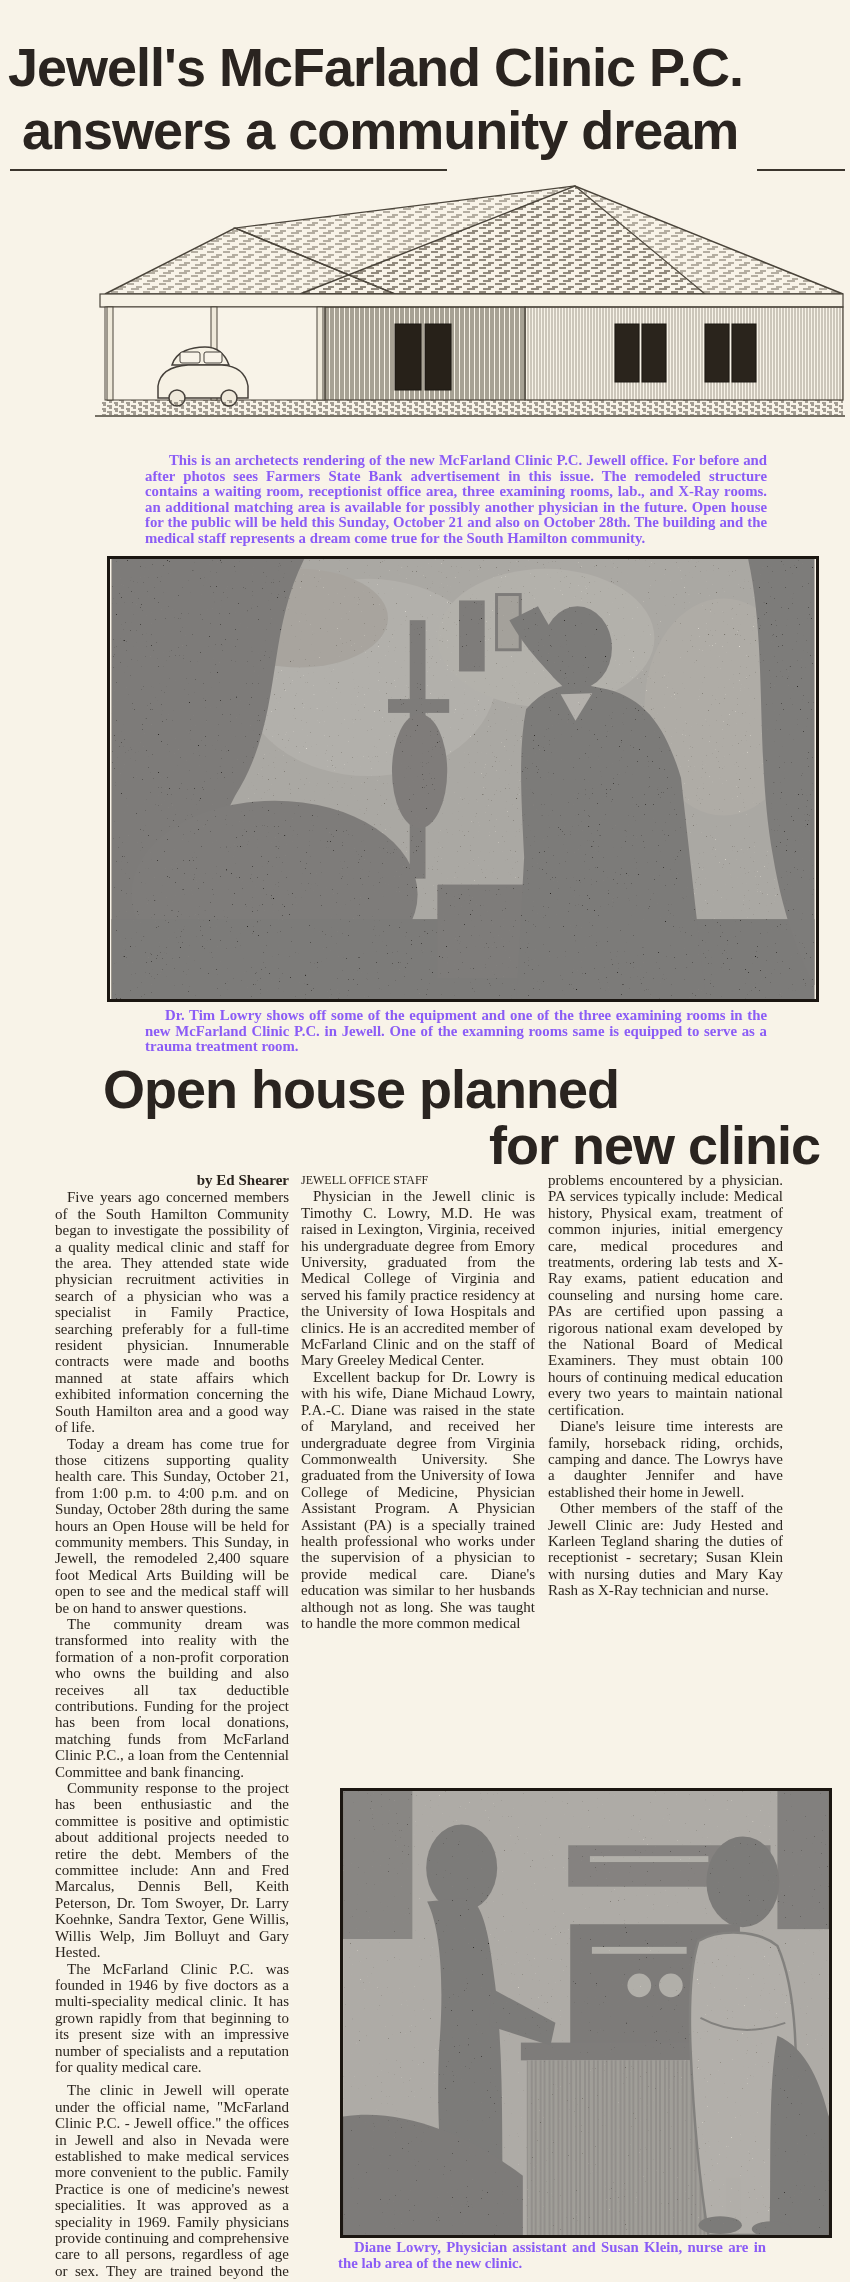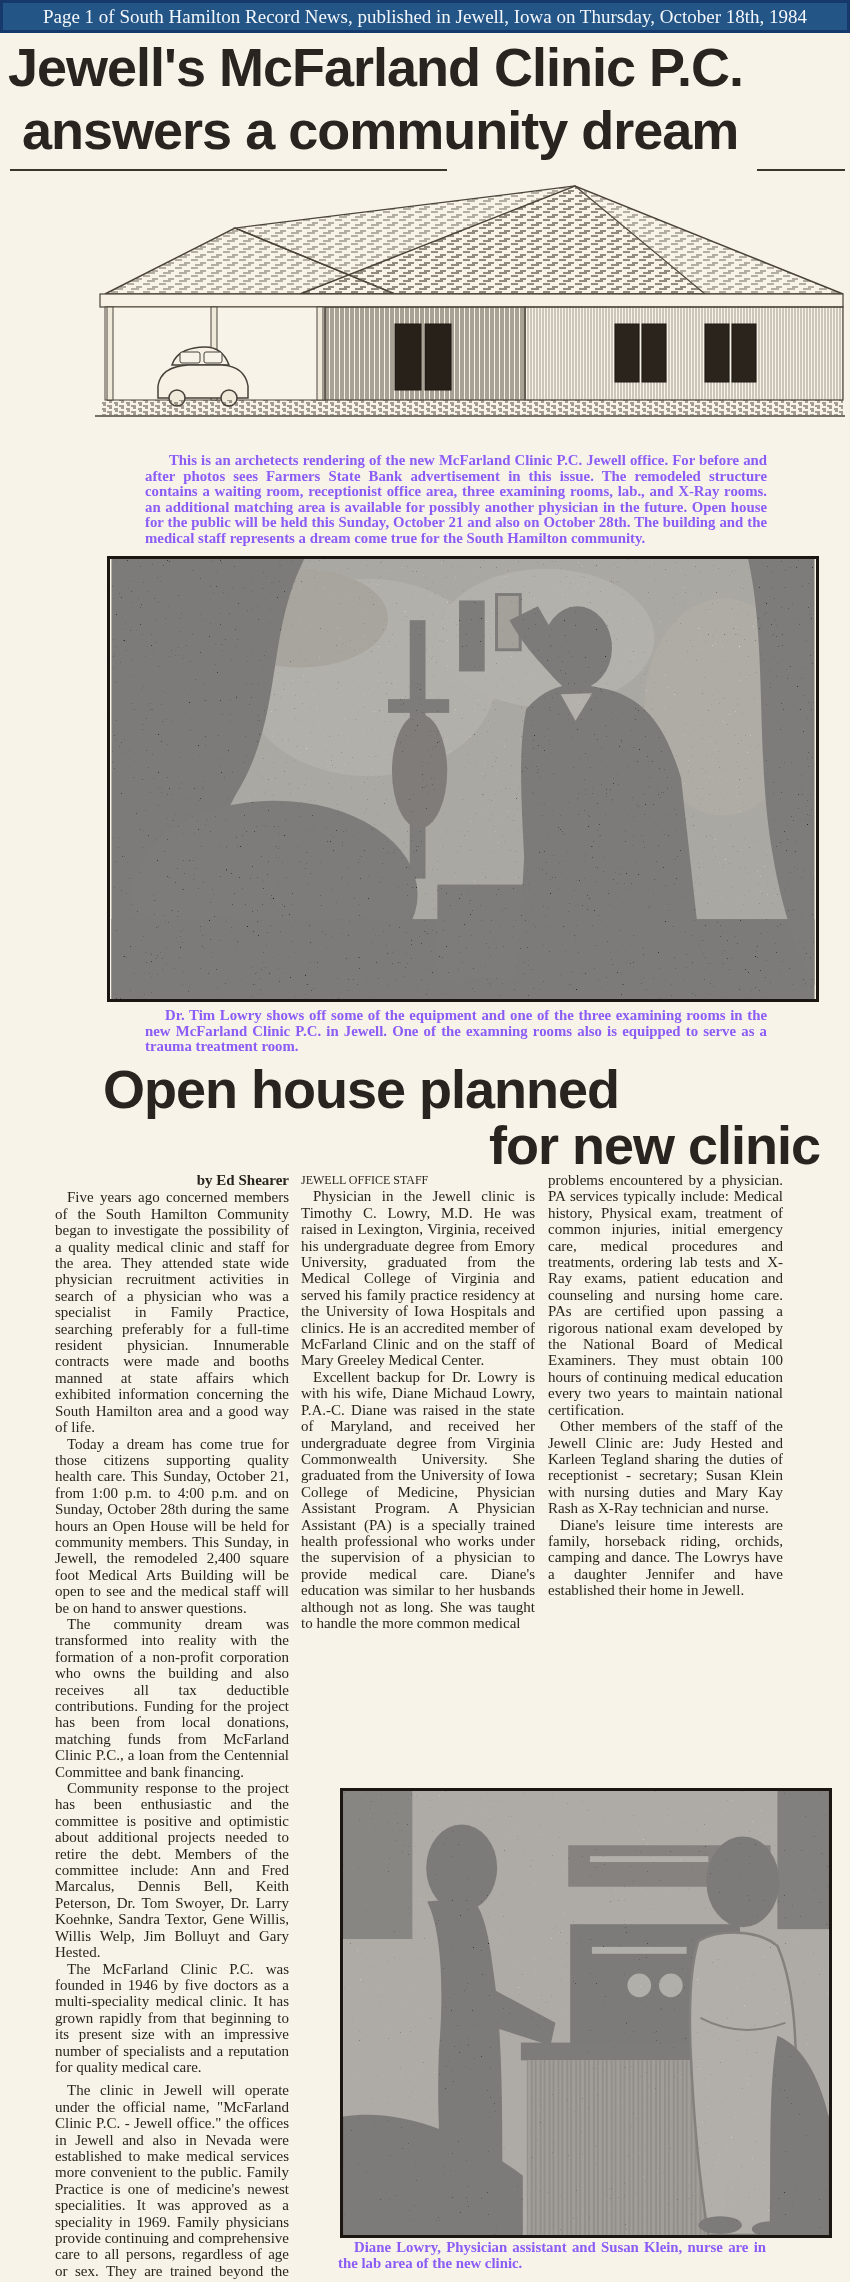--- a/index.html
+++ b/index.html
@@ -67,23 +67,20 @@
   #rendering-wrap{left:95px;top:176px;}
   #photo-exam-wrap{left:107px;top:556px;}
   #photo-lab-wrap{left:340px;top:1788px;}
   .photoframe{box-sizing:border-box;border:3px solid #1b1611;}
 </style>
 </head>
 <body>
 
 <div id="page">
 
-  <div id="banner" class="abs">
-    <span>Page 1 of South Hamilton Record News, published in Jewell, Iowa on Thursday, October 18th, 1984</span>
-  </div>
 
   <div id="h1a" class="abs h1">Jewell's McFarland Clinic P.C.</div>
   <div id="h1b" class="abs h1">answers a community dream</div>
   <div id="rule-left" class="abs rule"></div>
   <div id="rule-right" class="abs rule"></div>
 
   <div id="rendering-wrap" class="abs">
     <svg class="illus" width="750" height="270" viewBox="0 0 750 270">
       <defs>
         <pattern id="shingles" width="16" height="8" patternUnits="userSpaceOnUse">
@@ -173,21 +170,21 @@
       <path d="M470,142 C440,112 420,92 403,62 L432,48 C450,80 464,102 484,122 Z" fill="#241d16"></path>
       <polygon points="455,137 470,164 487,136" fill="#eee6d4"></polygon>
 
       <path d="M712,0 H645 C665,90 652,200 670,300 C682,372 702,412 712,432 Z" fill="#28211a"></path>
 
       <rect width="712" height="446" fill="#1d1711" filter="url(#speckB1)" opacity="0.5"></rect>
       <rect width="712" height="446" fill="#f3ecdc" filter="url(#speckW1)" opacity="0.45"></rect>
     </svg>
   </div>
 
-  <div id="cap-exam" class="abs caption">Dr. Tim Lowry shows off some of the equipment and one of the three examining rooms in the new McFarland Clinic P.C. in Jewell. One of the examning rooms also is equipped to serve as a trauma treatment room.</div>
+  <div id="cap-exam" class="abs caption">Dr. Tim Lowry shows off some of the equipment and one of the three examining rooms in the new McFarland Clinic P.C. in Jewell. One of the examning rooms same is equipped to serve as a trauma treatment room.</div>
 
   <div id="h2b" class="abs h2">for new clinic</div>
   <div id="h2a" class="abs h2">Open house planned</div>
 
   <div id="col1" class="col">
     <p id="byline">by Ed Shearer</p>
     <p>Five years ago concerned members of the South Hamilton Community began to investigate the possibility of a quality medical clinic and staff for the area. They attended state wide physician recruitment activities in search of a physician who was a specialist in Family Practice, searching preferably for a full-time resident physician. Innumerable contracts were made and booths manned at state affairs which exhibited information concerning the South Hamilton area and a good way of life.</p>
     <p>Today a dream has come true for those citizens supporting quality health care. This Sunday, October 21, from 1:00 p.m. to 4:00 p.m. and on Sunday, October 28th during the same hours an Open House will be held for community members. This Sunday, in Jewell, the remodeled 2,400 square foot Medical Arts Building will be open to see and the medical staff will be on hand to answer questions.</p>
     <p>The community dream was transformed into reality with the formation of a non-profit corporation who owns the building and also receives all tax deductible contributions. Funding for the project has been from local donations, matching funds from McFarland Clinic P.C., a loan from the Centennial Committee and bank financing.</p>
     <p>Community response to the project has been enthusiastic and the committee is positive and optimistic about additional projects needed to retire the debt. Members of the committee include: Ann and Fred Marcalus, Dennis Bell, Keith Peterson, Dr. Tom Swoyer, Dr. Larry Koehnke, Sandra Textor, Gene Willis, Willis Welp, Jim Bolluyt and Gary Hested.</p>
@@ -196,22 +193,22 @@
   </div>
 
   <div id="col2" class="col">
     <p id="subhead">JEWELL OFFICE STAFF</p>
     <p>Physician in the Jewell clinic is Timothy C. Lowry, M.D. He was raised in Lexington, Virginia, received his undergraduate degree from Emory University, graduated from the Medical College of Virginia and served his family practice residency at the University of Iowa Hospitals and clinics. He is an accredited member of McFarland Clinic and on the staff of Mary Greeley Medical Center.</p>
     <p>Excellent backup for Dr. Lowry is with his wife, Diane Michaud Lowry, P.A.-C. Diane was raised in the state of Maryland, and received her undergraduate degree from Virginia Commonwealth University. She graduated from the University of Iowa College of Medicine, Physician Assistant Program. A Physician Assistant (PA) is a specially trained health professional who works under the supervision of a physician to provide medical care. Diane's education was similar to her husbands although not as long. She was taught to handle the more common medical</p>
   </div>
 
   <div id="col3" class="col">
     <p style="text-indent:0">problems encountered by a physician. PA services typically include: Medical history, Physical exam, treatment of common injuries, initial emergency care, medical procedures and treatments, ordering lab tests and X-Ray exams, patient education and counseling and nursing home care. PAs are certified upon passing a rigorous national exam developed by the National Board of Medical Examiners. They must obtain 100 hours of continuing medical education every two years to maintain national certification.</p>
+    <p>Diane's leisure time interests are family, horseback riding, orchids, camping and dance. The Lowrys have a daughter Jennifer and have established their home in Jewell.</p>
     <p>Other members of the staff of the Jewell Clinic are: Judy Hested and Karleen Tegland sharing the duties of receptionist - secretary; Susan Klein with nursing duties and Mary Kay Rash as X-Ray technician and nurse.</p>
-    <p>Diane's leisure time interests are family, horseback riding, orchids, camping and dance. The Lowrys have a daughter Jennifer and have established their home in Jewell.</p>
   </div>
 
   <div id="photo-lab-wrap" class="abs">
     <svg class="illus photoframe" width="492" height="450" viewBox="0 0 492 450">
       <defs>
         <filter id="speckB2" x="0%" y="0%" width="100%" height="100%">
           <feTurbulence type="fractalNoise" baseFrequency="0.75" numOctaves="2" seed="11"></feTurbulence>
           <feColorMatrix type="matrix" values="0 0 0 0 0  0 0 0 0 0  0 0 0 0 0  2.2 2.2 2.2 0 -1.05"></feColorMatrix>
           <feComposite operator="in" in2="SourceGraphic"></feComposite>
         </filter>

